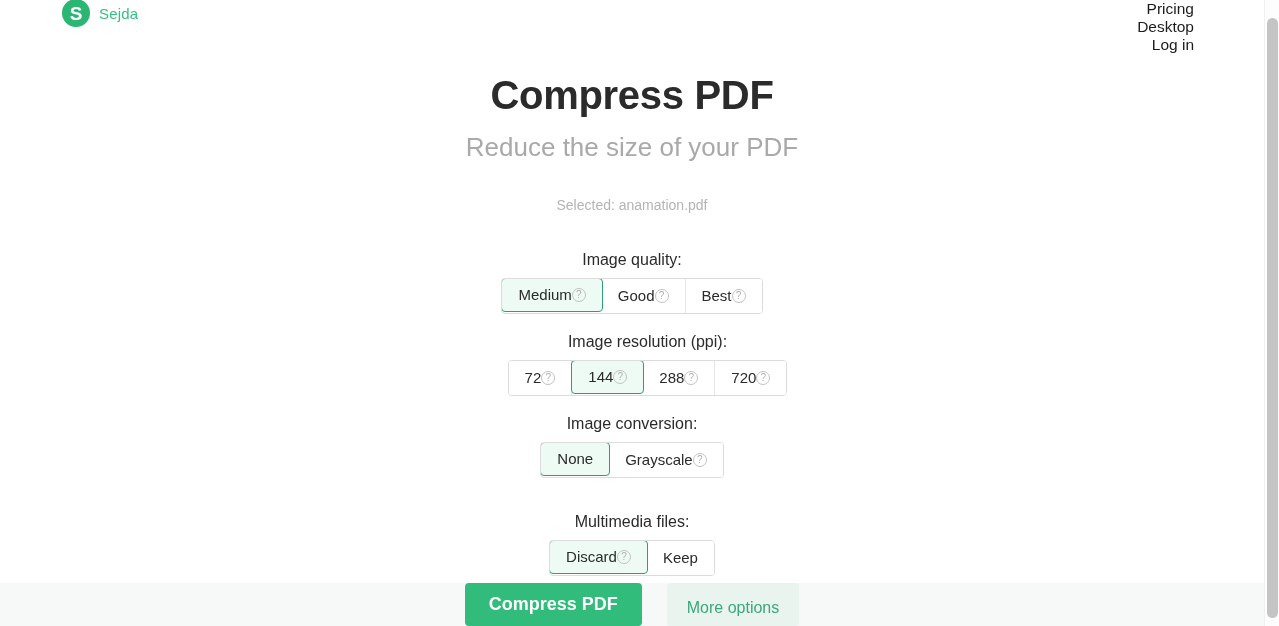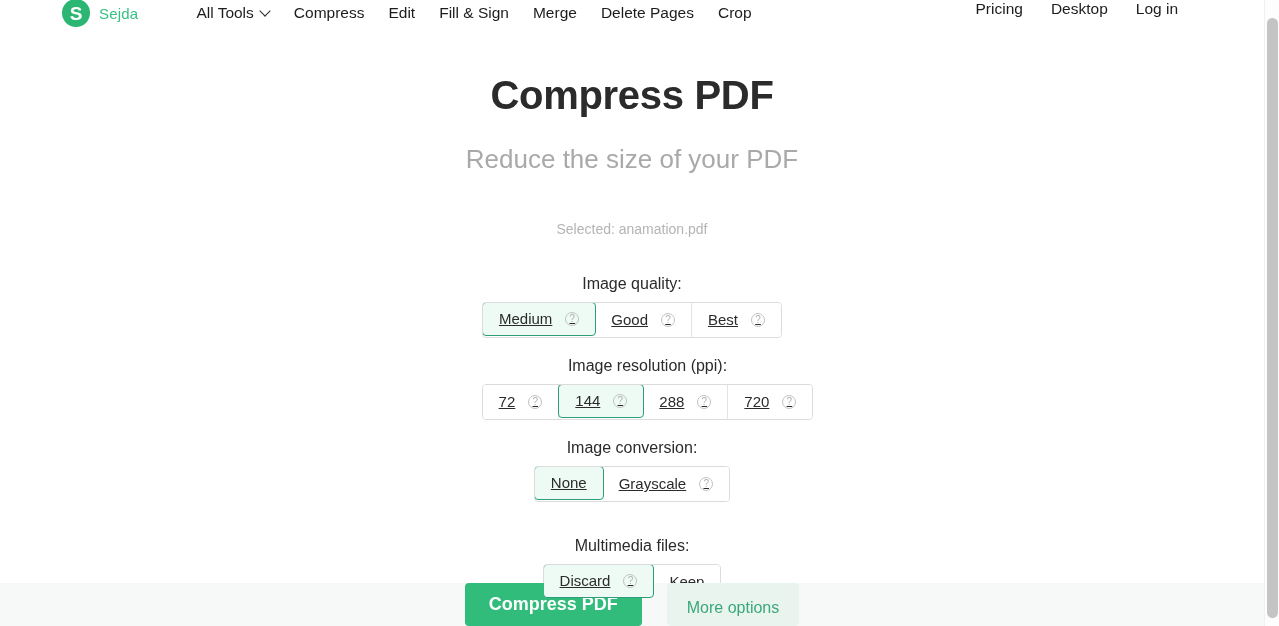--- a/index.html
+++ b/index.html
@@ -84,25 +84,26 @@
     position: absolute;
     left: 0; top: 0;
     width: 7px; height: 7px;
     border-right: 1.6px solid #2b2b2b;
     border-bottom: 1.6px solid #2b2b2b;
     transform: rotate(45deg);
   }
 
   .nav-right {
     display: flex;
-    align-items: flex-start;
-    position: absolute;
-    right: 72px;
+    align-items: flex-end;
+    position: absolute;
+    right: 56px;
     top: 0;
     height: 26px;
+    flex-direction: column;
   }
   .nav-right .nav-item { padding: 0 14px; }
 
   
   .content {
     position: absolute;
     top: 0; left: 0;
     width: 1264px;
     text-align: center;
   }
@@ -110,21 +111,21 @@
   .page-title {
     margin: 0;
     padding-top: 72px;
     font-size: 40px;
     font-weight: bold;
     color: #2b2b2b;
     letter-spacing: -0.3px;
     line-height: 1.15;
   }
   .page-subtitle {
-    margin: 12px;
+    margin: 0;
     padding-top: 15px;
     font-size: 26px;
     color: #a9a9a9;
     font-weight: normal;
     line-height: 1.15;
   }
   .selected-file {
     margin: 0;
     padding-top: 34px;
     font-size: 14px;
@@ -143,33 +144,32 @@
     display: inline-flex;
     border: 1px solid #dcdcdc;
     border-radius: 4px;
     overflow: hidden;
     background: #ffffff;
     margin-top: 9px;
   }
   .opt-btn {
     display: flex;
     align-items: center;
-    gap: 13px;
+    gap: 0;
     padding: 0 16px;
     height: 34px;
     font-size: 15px;
     color: #2b2b2b;
     background: #ffffff;
     border: none;
     border-right: 1px solid #e4e4e4;
     cursor: pointer;
     position: relative;
     white-space: nowrap;
     font-family: "Liberation Sans", sans-serif;
-    text-decoration: underline;
   }
   .opt-btn:last-child { border-right: none; }
   .opt-btn.selected {
     background: #eefbf4;
     border: 1.5px solid #2e9e7a;
     border-radius: 4px;
     margin: -1px;
     z-index: 2;
   }
   .help-icon {
@@ -251,32 +251,20 @@
 <body>
 
 <div class="page">
 
   <div class="topnav">
     <div class="brand">
       <span class="brand-mark">S</span>
       <span class="brand-name">Sejda</span>
     </div>
 
-    <div class="nav-links">
-      <div class="nav-item">
-        <span>All Tools</span>
-        <span class="chev"></span>
-      </div>
-      <div class="nav-item">Compress</div>
-      <div class="nav-item">Edit</div>
-      <div class="nav-item">Fill &amp; Sign</div>
-      <div class="nav-item">Merge</div>
-      <div class="nav-item">Delete Pages</div>
-      <div class="nav-item">Crop</div>
-    </div>
 
     <div class="nav-right">
       <div class="nav-item">Pricing</div>
       <div class="nav-item">Desktop</div>
       <div class="nav-item">Log in</div>
     </div>
   </div>
 
   <div class="content">
     <h1 class="page-title">Compress PDF</h1>

